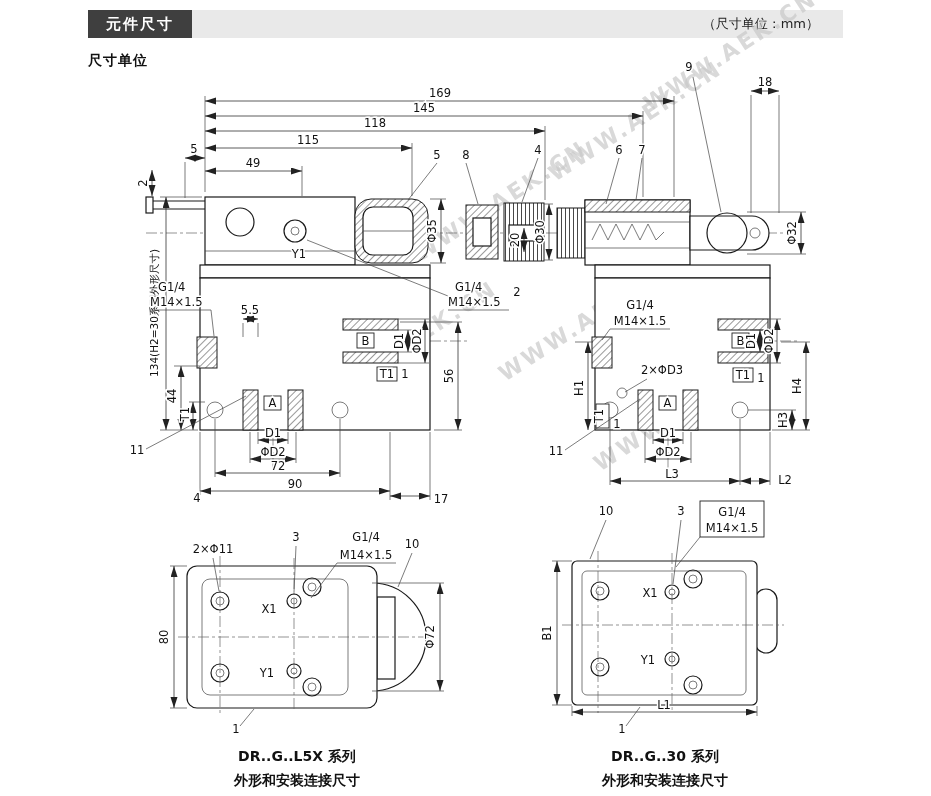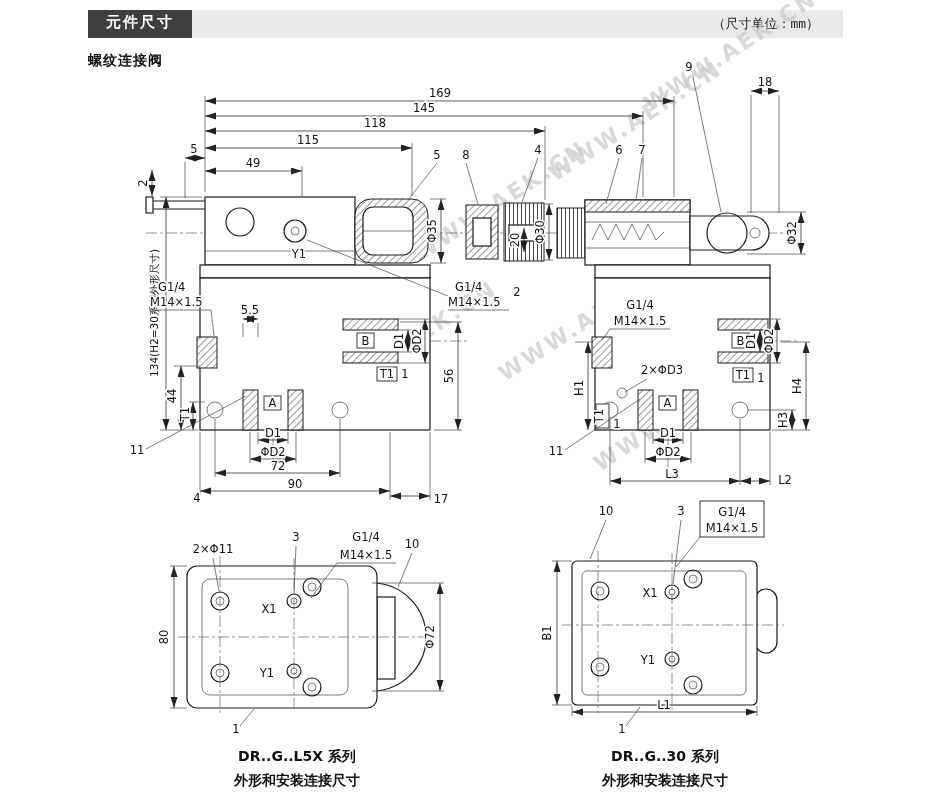--- a/index.html
+++ b/index.html
@@ -1,20 +1,20 @@
 <!DOCTYPE html>
 <html><head>
 <meta charset="utf-8">
 <style>
   * { margin:0; padding:0; box-sizing:border-box; }
   html,body { background:#ffffff; }
   body { width:931px; height:796px; font-family:"DejaVu Sans","Liberation Sans",sans-serif; }
   .page { position:relative; width:931px; height:796px; background:#fff; overflow:hidden; }
   .header-bar { position:absolute; left:88px; top:10px; width:755px; height:28px; background:#e9e9e9;
-                display:flex; align-items:center; justify-content:space-between;font-family:Liberation Mono, monospace; }
+                display:flex; align-items:center; justify-content:space-between; }
   .title-block { background:#3f3f3f; color:#fff; font-size:15px; font-weight:bold;
                  padding:0 18px; height:28px; line-height:28px; letter-spacing:2px; }
   .unit-note { color:#222; font-size:13px; padding-right:24px; }
   .subtitle { position:absolute; left:88px; top:52px; font-size:14px; font-weight:bold; color:#111; letter-spacing:1px; }
   svg.drawing { position:absolute; left:0; top:0; }
   .ln  { stroke:#1a1a1a; stroke-width:1.2; fill:none; }
   .lnw { stroke:#1a1a1a; stroke-width:1.2; fill:#fff; }
   .thin{ stroke:#444; stroke-width:0.7; fill:none; }
   .dim { stroke:#333; stroke-width:0.8; fill:none; marker-start:url(#arr); marker-end:url(#arr); }
   .cl  { stroke:#666; stroke-width:0.7; fill:none; stroke-dasharray:11 3 3 3; }
@@ -28,21 +28,21 @@
 </style>
 </head>
 <body>
 
 <div class="page">
 
   <div class="header-bar">
     <div class="title-block">元件尺寸</div>
     <div class="unit-note">（尺寸单位：mm）</div>
   </div>
-  <div class="subtitle">螺纹连接阀</div>
+  <div class="subtitle">尺寸单位</div>
 
   <svg class="drawing" width="931" height="796" viewBox="0 0 931 796">
     <defs>
       <pattern id="hatch" patternUnits="userSpaceOnUse" width="5" height="5" patternTransform="rotate(45)">
         <rect width="5" height="5" fill="#fff"></rect>
         <line x1="0" y1="0" x2="0" y2="5" stroke="#333" stroke-width="1"></line>
       </pattern>
       <pattern id="knurl" patternUnits="userSpaceOnUse" width="4" height="6">
         <rect width="4" height="6" fill="#fff"></rect>
         <line x1="1.5" y1="0" x2="1.5" y2="6" stroke="#333" stroke-width="0.9"></line>

